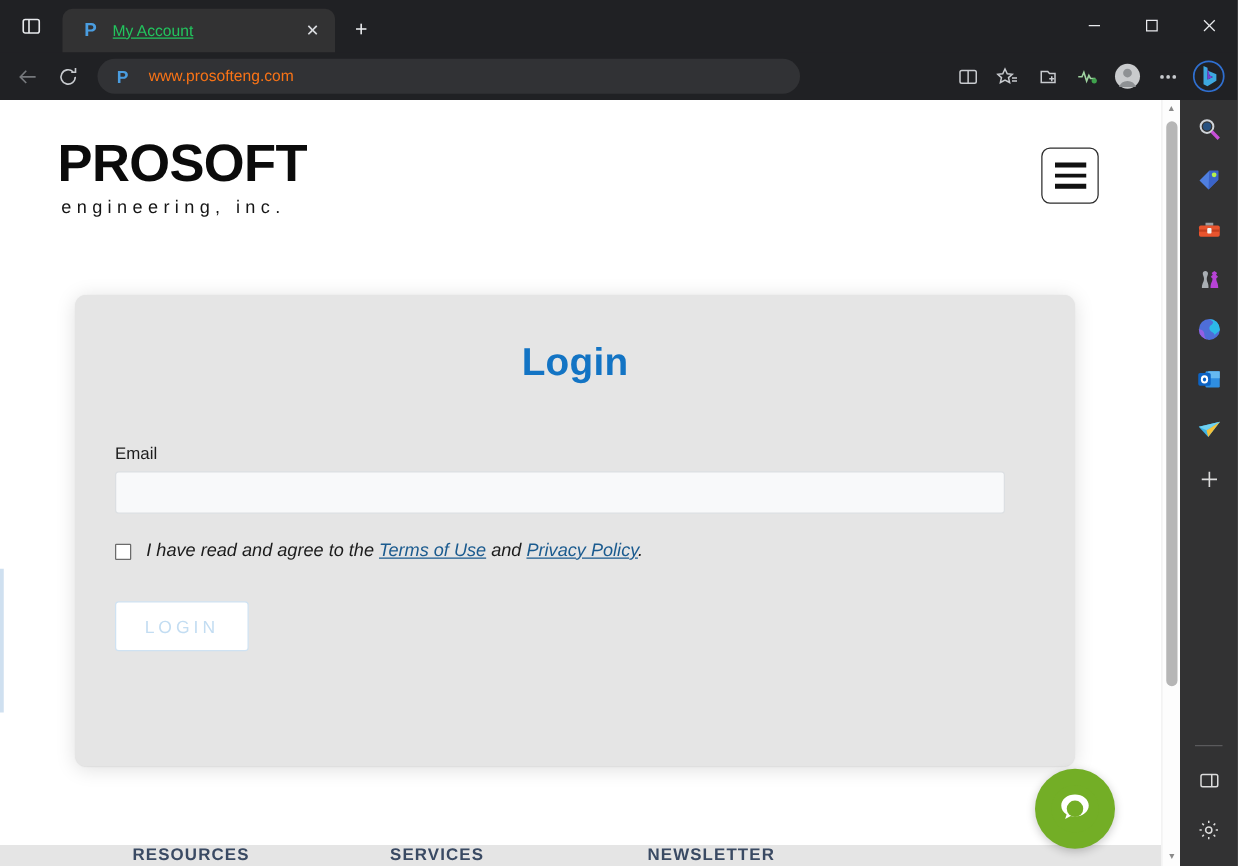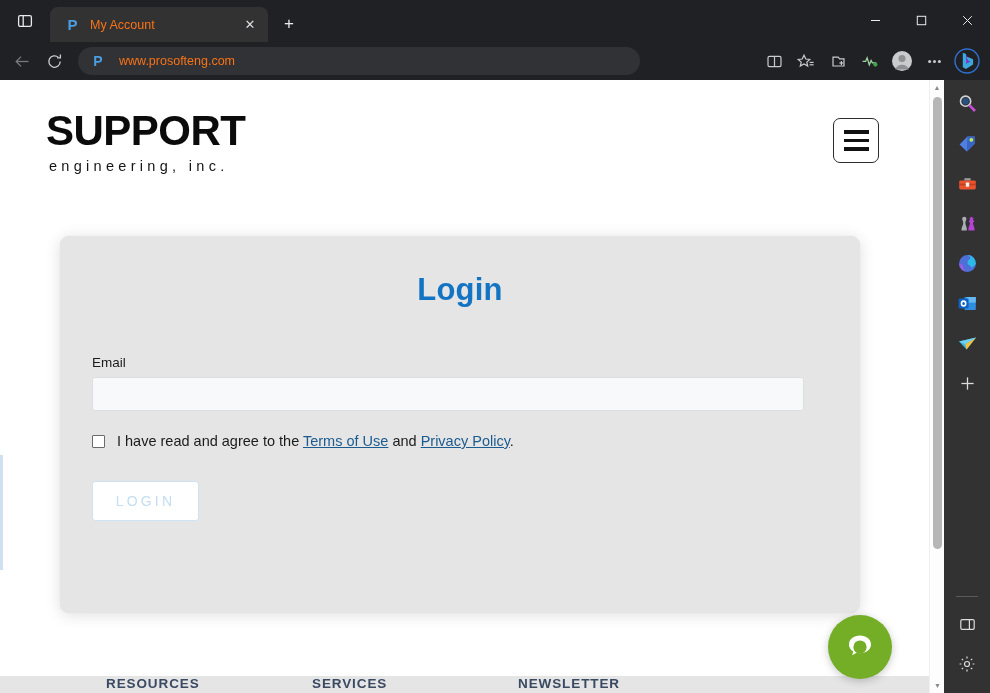--- a/index.html
+++ b/index.html
@@ -35,23 +35,24 @@
     padding: 0 8px 0 14px;
     position: relative;
   }
   .tab-favicon {
     width: 17px; height: 17px; flex: 0 0 17px;
     font-weight: bold; font-size: 15px; color: #4a9de0;
     display: flex; align-items: center; justify-content: center;
     font-family: "Liberation Sans", sans-serif;
   }
   .tab-title {
-    flex: 1; color: #f97316; font-size: 12.5px;
+    flex: 1; color: #22c55e; font-size: 12.5px;
     margin-left: 9px; white-space: nowrap; overflow: hidden;
     text-overflow: ellipsis;
+    text-decoration: underline;
   }
   .tab-close {
     width: 20px; height: 20px; flex: 0 0 20px; border-radius: 3px;
     display: flex; align-items: center; justify-content: center;
     color: #dadce0; font-size: 13px;
   }
   .newtab {
     width: 30px; height: 30px; margin-left: 6px; margin-bottom: 3px;
     border-radius: 4px; color: #e8eaed;
     display: flex; align-items: center; justify-content: center; font-size: 17px;
@@ -165,21 +166,21 @@
     background: #f8f9fa; border: 1px solid #dcdfe2; border-radius: 3px;
     font-size: 14px; padding: 0 9px; color: #222;
     font-family: "Liberation Sans", sans-serif;
   }
   .agree-row { display: flex; align-items: center; margin-top: 22px; }
   .agree-check {
     width: 13px; height: 13px; flex: 0 0 13px; margin: 0;
     border: 1px solid #6b6b6b; background: #fff; border-radius: 1px;
     -webkit-appearance: none; appearance: none;
   }
-  .agree-text { font-size: 14.5px; color: #1b1b1b; margin-left: 12px; }
+  .agree-text { font-size: 14.5px; color: #1b1b1b; margin-left: 12px; font-style: italic; }
   .agree-text a { color: #1b5b8f; text-decoration: underline; }
   .login-btn {
     margin-top: 32px; width: 107px; height: 40px;
     background: #fff; border: 1px solid #cfe2f2; border-radius: 3px;
     color: #c3ddf2; font-size: 14px; letter-spacing: 3.2px;
     font-family: "Liberation Sans", sans-serif;
     display: flex; align-items: center; justify-content: center;
   }
 
   
@@ -405,21 +406,21 @@
     </div>
   </div>
 
   <div class="viewport">
     <div class="page">
 
       <div class="left-blue-sliver"></div>
 
       <div class="site-header">
         <div class="logo-wrap">
-          <div class="logo-main">SUPPORT</div>
+          <div class="logo-main">PROSOFT</div>
           <div class="logo-sub">engineering, inc.</div>
         </div>
         <div class="hamburger">
           <span></span>
           <span></span>
           <span></span>
         </div>
       </div>
 
       <div class="card">

